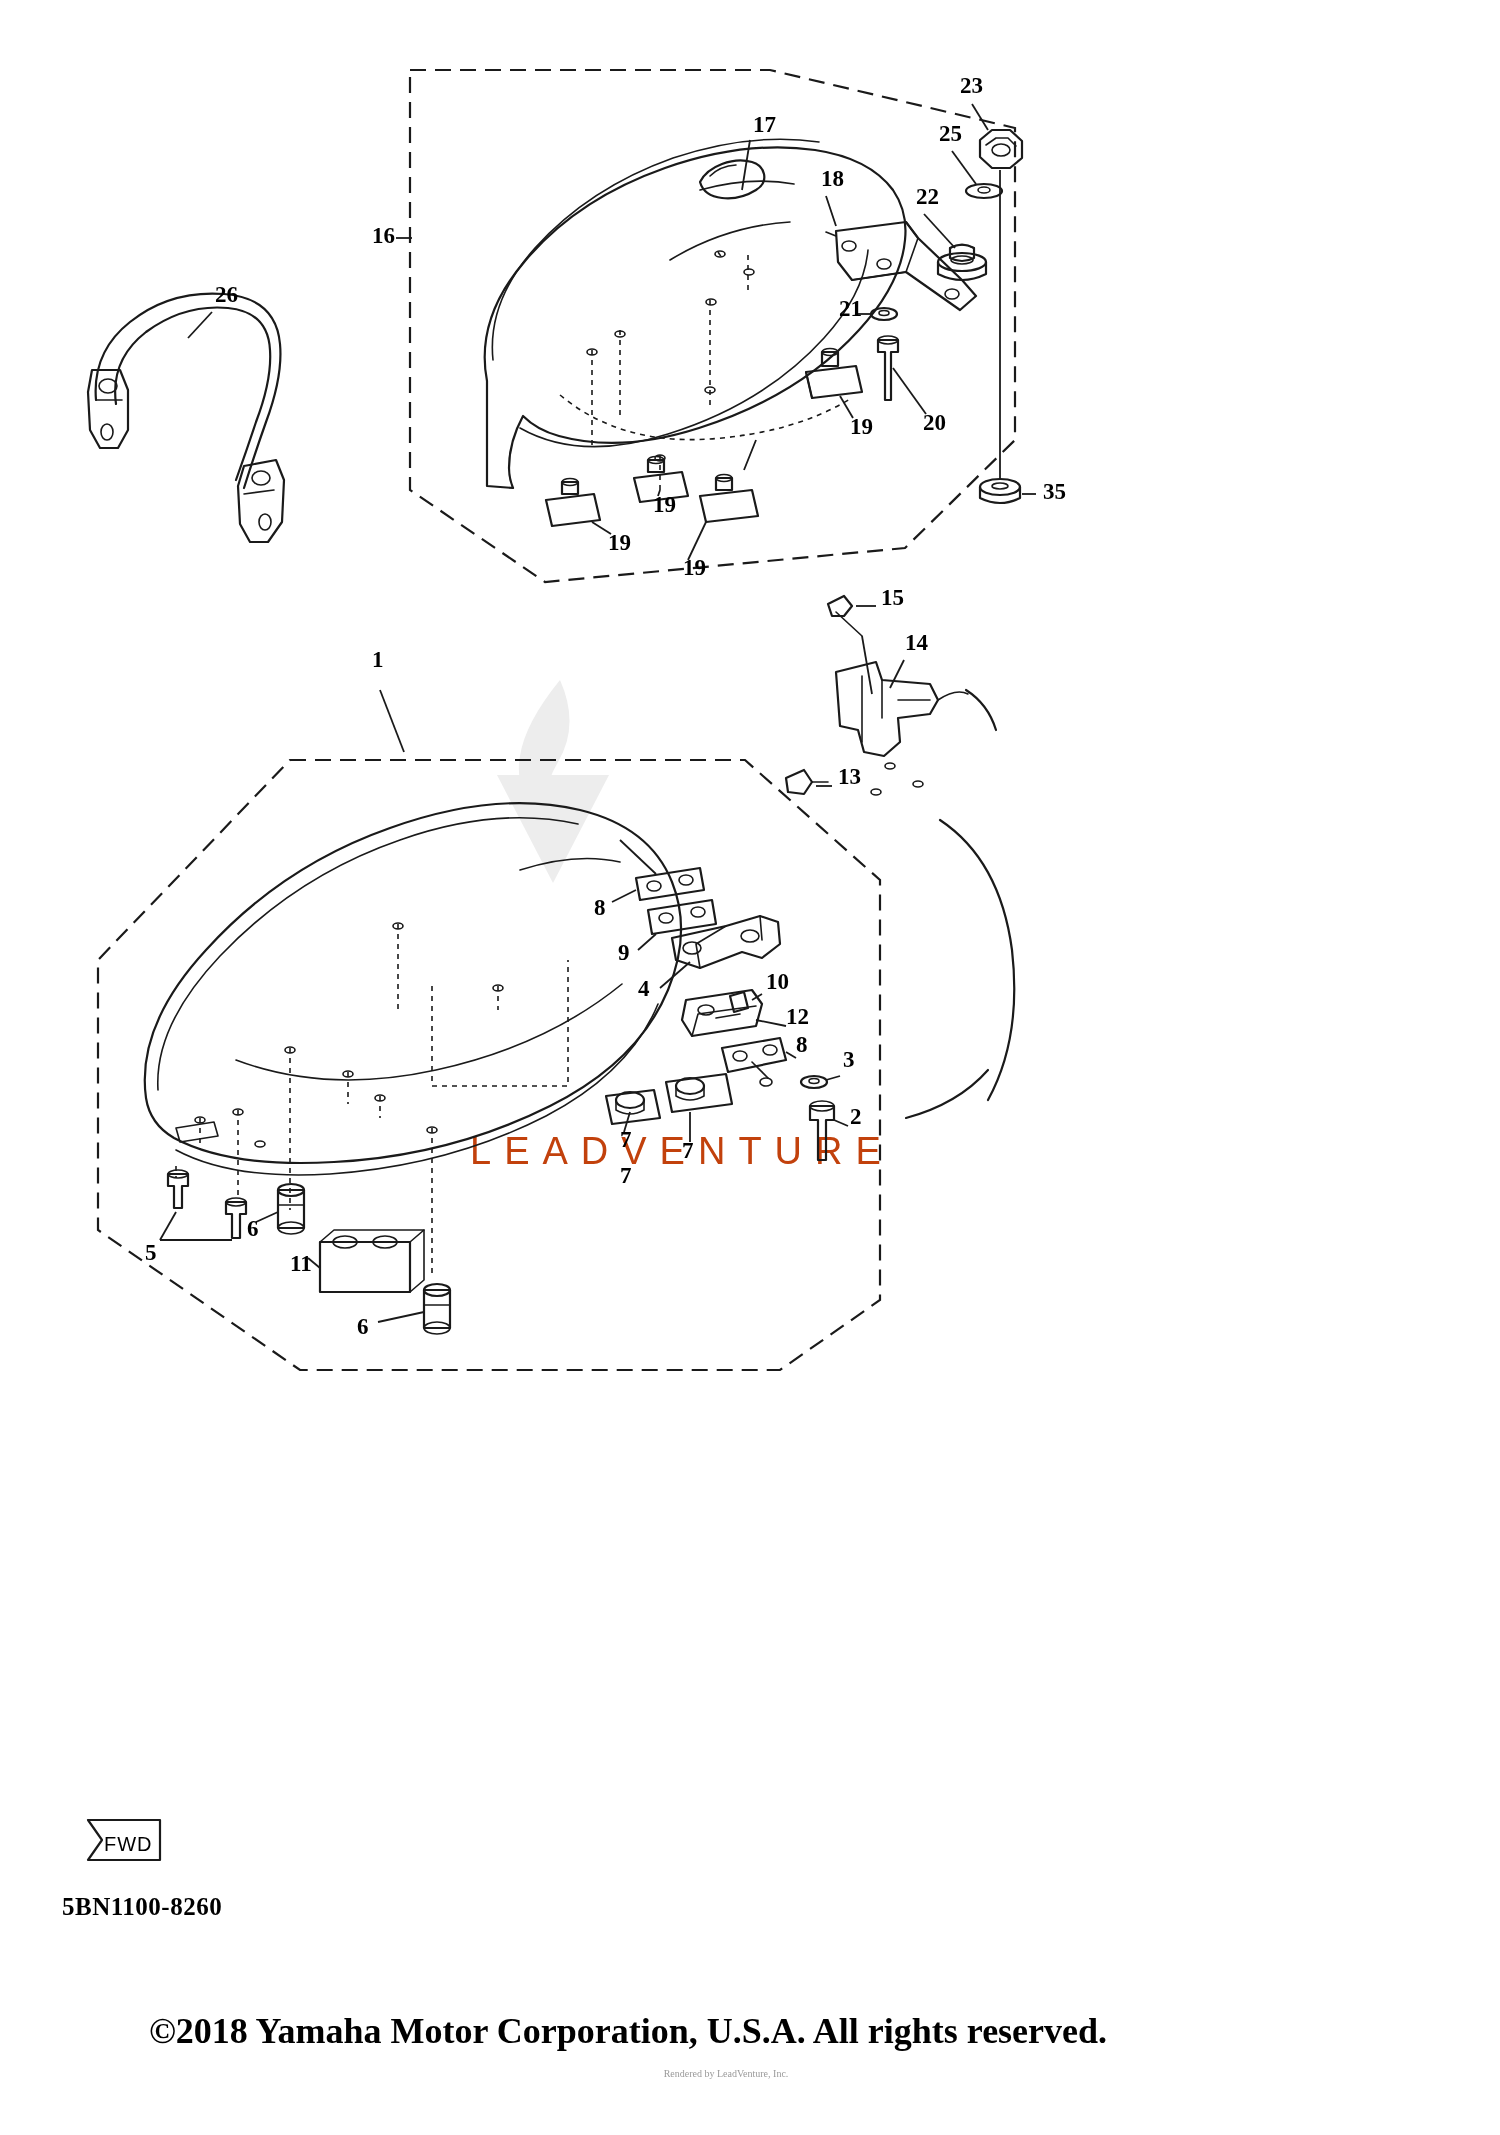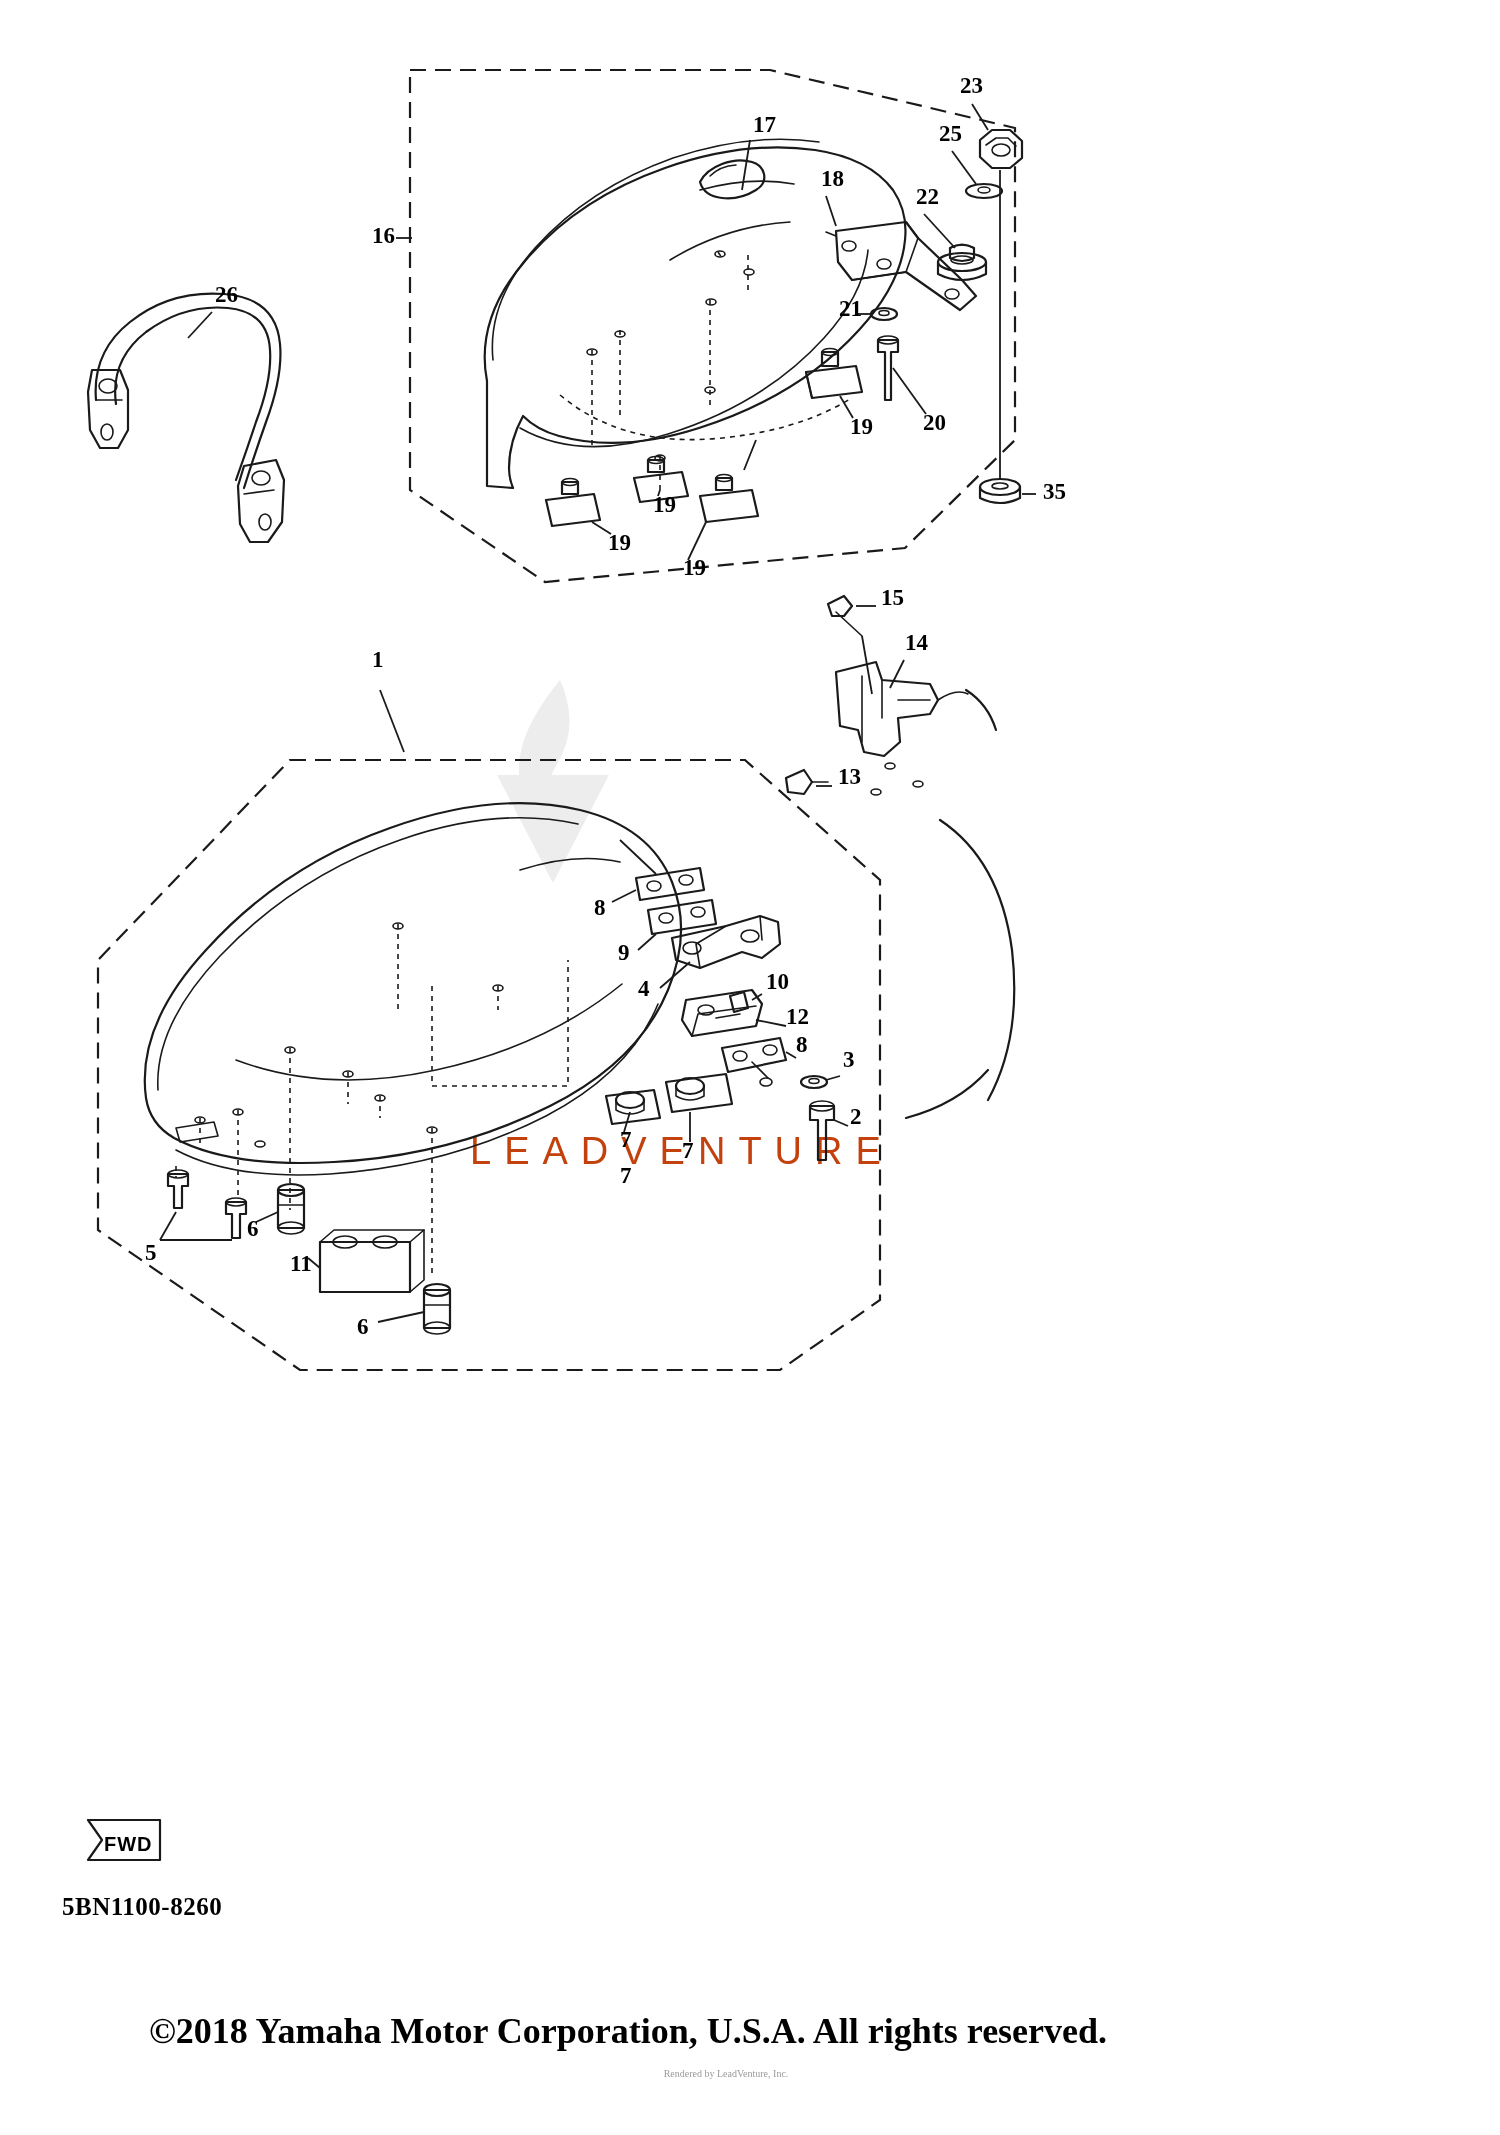--- a/index.html
+++ b/index.html
@@ -65,21 +65,21 @@
     font-size: 25px;
     font-weight: 700;
     letter-spacing: 0.5px;
   }
   .fwd-label {
     position: absolute;
     left: 104px;
     top: 1833px;
     font-family: "Liberation Sans", sans-serif;
     font-size: 20px;
-    font-weight: 700;
+    font-weight: 400;
     letter-spacing: 1px;
   }
   .watermark-text {
     position: absolute;
     left: 470px;
     top: 1130px;
     font-family: "Liberation Sans", sans-serif;
     font-size: 38px;
     letter-spacing: 13px;
     color: #c2410c;

